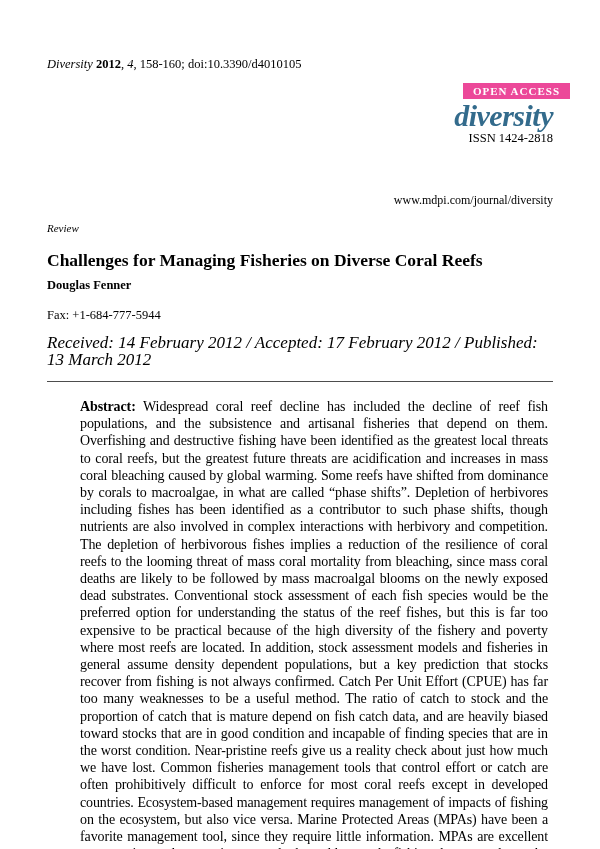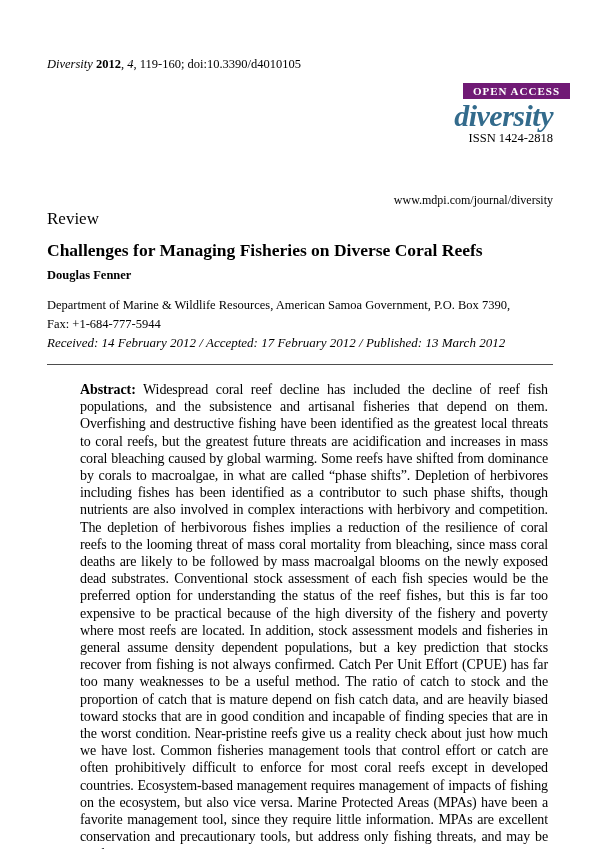--- a/index.html
+++ b/index.html
@@ -12,21 +12,21 @@
   .page { width: 600px; height: 849px; position: relative; }
   .content { padding: 56px 47px 0 47px; }
 
   .journal-ref { font-size: 12.5px; line-height: 16px; white-space: normal; }
   .it { font-style: italic; }
   .bd { font-weight: bold; }
 
   .masthead { text-align: right; margin-top: 9px; }
   .oa-badge {
     display: inline-block;
-    background: #701a75;
+    background: #ec4899;
     color: #ffffff;
     font-weight: bold;
     font-size: 11px;
     line-height: 16px;
     padding: 0 10px;
     letter-spacing: 1px;
     position: relative;
     right: -17px;
   }
   .logo {
@@ -34,30 +34,30 @@
     font-weight: bold;
     font-style: italic;
     color: #336B8C;
     line-height: 31px;
     margin-top: 1px;
     letter-spacing: -0.5px;
   }
   .issn { font-weight: normal; font-size: 12.5px; line-height: 15px; }
   .website { font-size: 12px; line-height: 15px; margin-top: 47px; }
 
-  .article-type { font-size: 17px; line-height: 15px; margin-top: 3px; }
+  .article-type { font-style: italic; font-size: 11px; line-height: 15px; margin-top: 13px; }
   .title {
     font-size: 17.5px;
     font-weight: bold;
     line-height: 24px;
     margin-top: 12px;
   }
   .author { font-weight: bold; font-size: 12.5px; line-height: 16px; margin-top: 5px; }
   .affiliation { font-size: 12.5px; line-height: 19px; margin-top: 13px; }
-  .history { font-style: italic; font-size: 13px; line-height: 17px; }
+  .history { font-style: italic; font-size: 17px; line-height: 17px; margin-top: 9px; }
   .rule {
     border: none;
     border-top: 1.6px solid #4d4d4d;
     margin: 13px 0 0 0;
   }
   .abstract {
     margin: 16px 5px 0 33px;
     font-size: 14px;
     line-height: 17.2px;
     letter-spacing: -0.12px;
@@ -65,38 +65,37 @@
   }
   .abstract .label { font-weight: bold; }
 </style>
 </head>
 <body>
 
 <div class="page">
   <div class="content">
 
     <div class="journal-ref">
-      <span class="it">Diversity</span><span class="bd"> 2012</span><span>, </span><span class="it">4</span><span>, 119-160; doi:10.3390/d4010105</span>
+      <span class="it">Diversity</span><span class="bd"> 2012</span><span>, </span><span class="it">4</span><span>, 158-160; doi:10.3390/d4010105</span>
     </div>
 
     <div class="masthead">
       <span class="oa-badge">OPEN ACCESS</span>
       <div class="logo">diversity</div>
       <div class="issn">ISSN 1424-2818</div>
       <div class="website">www.mdpi.com/journal/diversity</div>
     </div>
 
     <div class="article-type">Review</div>
 
     <h1 class="title" style="margin:12px 0 0 0;">Challenges for Managing Fisheries on Diverse Coral Reefs</h1>
 
     <div class="author">Douglas Fenner</div>
 
     <div class="affiliation">
-      <div>Department of Marine &amp; Wildlife Resources, American Samoa Government, P.O. Box 7390,</div>
       <div>Fax: +1-684-777-5944</div>
     </div>
 
     <div class="history">Received: 14 February 2012 / Accepted: 17 February 2012 / Published: 13 March 2012</div>
 
     <hr class="rule">
 
     <p class="abstract" style="margin-bottom:0;">
       <span class="label">Abstract:</span><span> Widespread coral reef decline has included the decline of reef fish populations, and the subsistence and artisanal fisheries that depend on them. Overfishing and destructive fishing have been identified as the greatest local threats to coral reefs, but the greatest future threats are acidification and increases in mass coral bleaching caused by global warming. Some reefs have shifted from dominance by corals to macroalgae, in what are called “phase shifts”. Depletion of herbivores including fishes has been identified as a contributor to such phase shifts, though nutrients are also involved in complex interactions with herbivory and competition. The depletion of herbivorous fishes implies a reduction of the resilience of coral reefs to the looming threat of mass coral mortality from bleaching, since mass coral deaths are likely to be followed by mass macroalgal blooms on the newly exposed dead substrates. Conventional stock assessment of each fish species would be the preferred option for understanding the status of the reef fishes, but this is far too expensive to be practical because of the high diversity of the fishery and poverty where most reefs are located. In addition, stock assessment models and fisheries in general assume density dependent populations, but a key prediction that stocks recover from fishing is not always confirmed. Catch Per Unit Effort (CPUE) has far too many weaknesses to be a useful method. The ratio of catch to stock and the proportion of catch that is mature depend on fish catch data, and are heavily biased toward stocks that are in good condition and incapable of finding species that are in the worst condition. Near-pristine reefs give us a reality check about just how much we have lost. Common fisheries management tools that control effort or catch are often prohibitively difficult to enforce for most coral reefs except in developed countries. Ecosystem-based management requires management of impacts of fishing on the ecosystem, but also vice versa. Marine Protected Areas (MPAs) have been a favorite management tool, since they require little information. MPAs are excellent conservation and precautionary tools, but address only fishing threats, and may be modest</span>
     </p>

